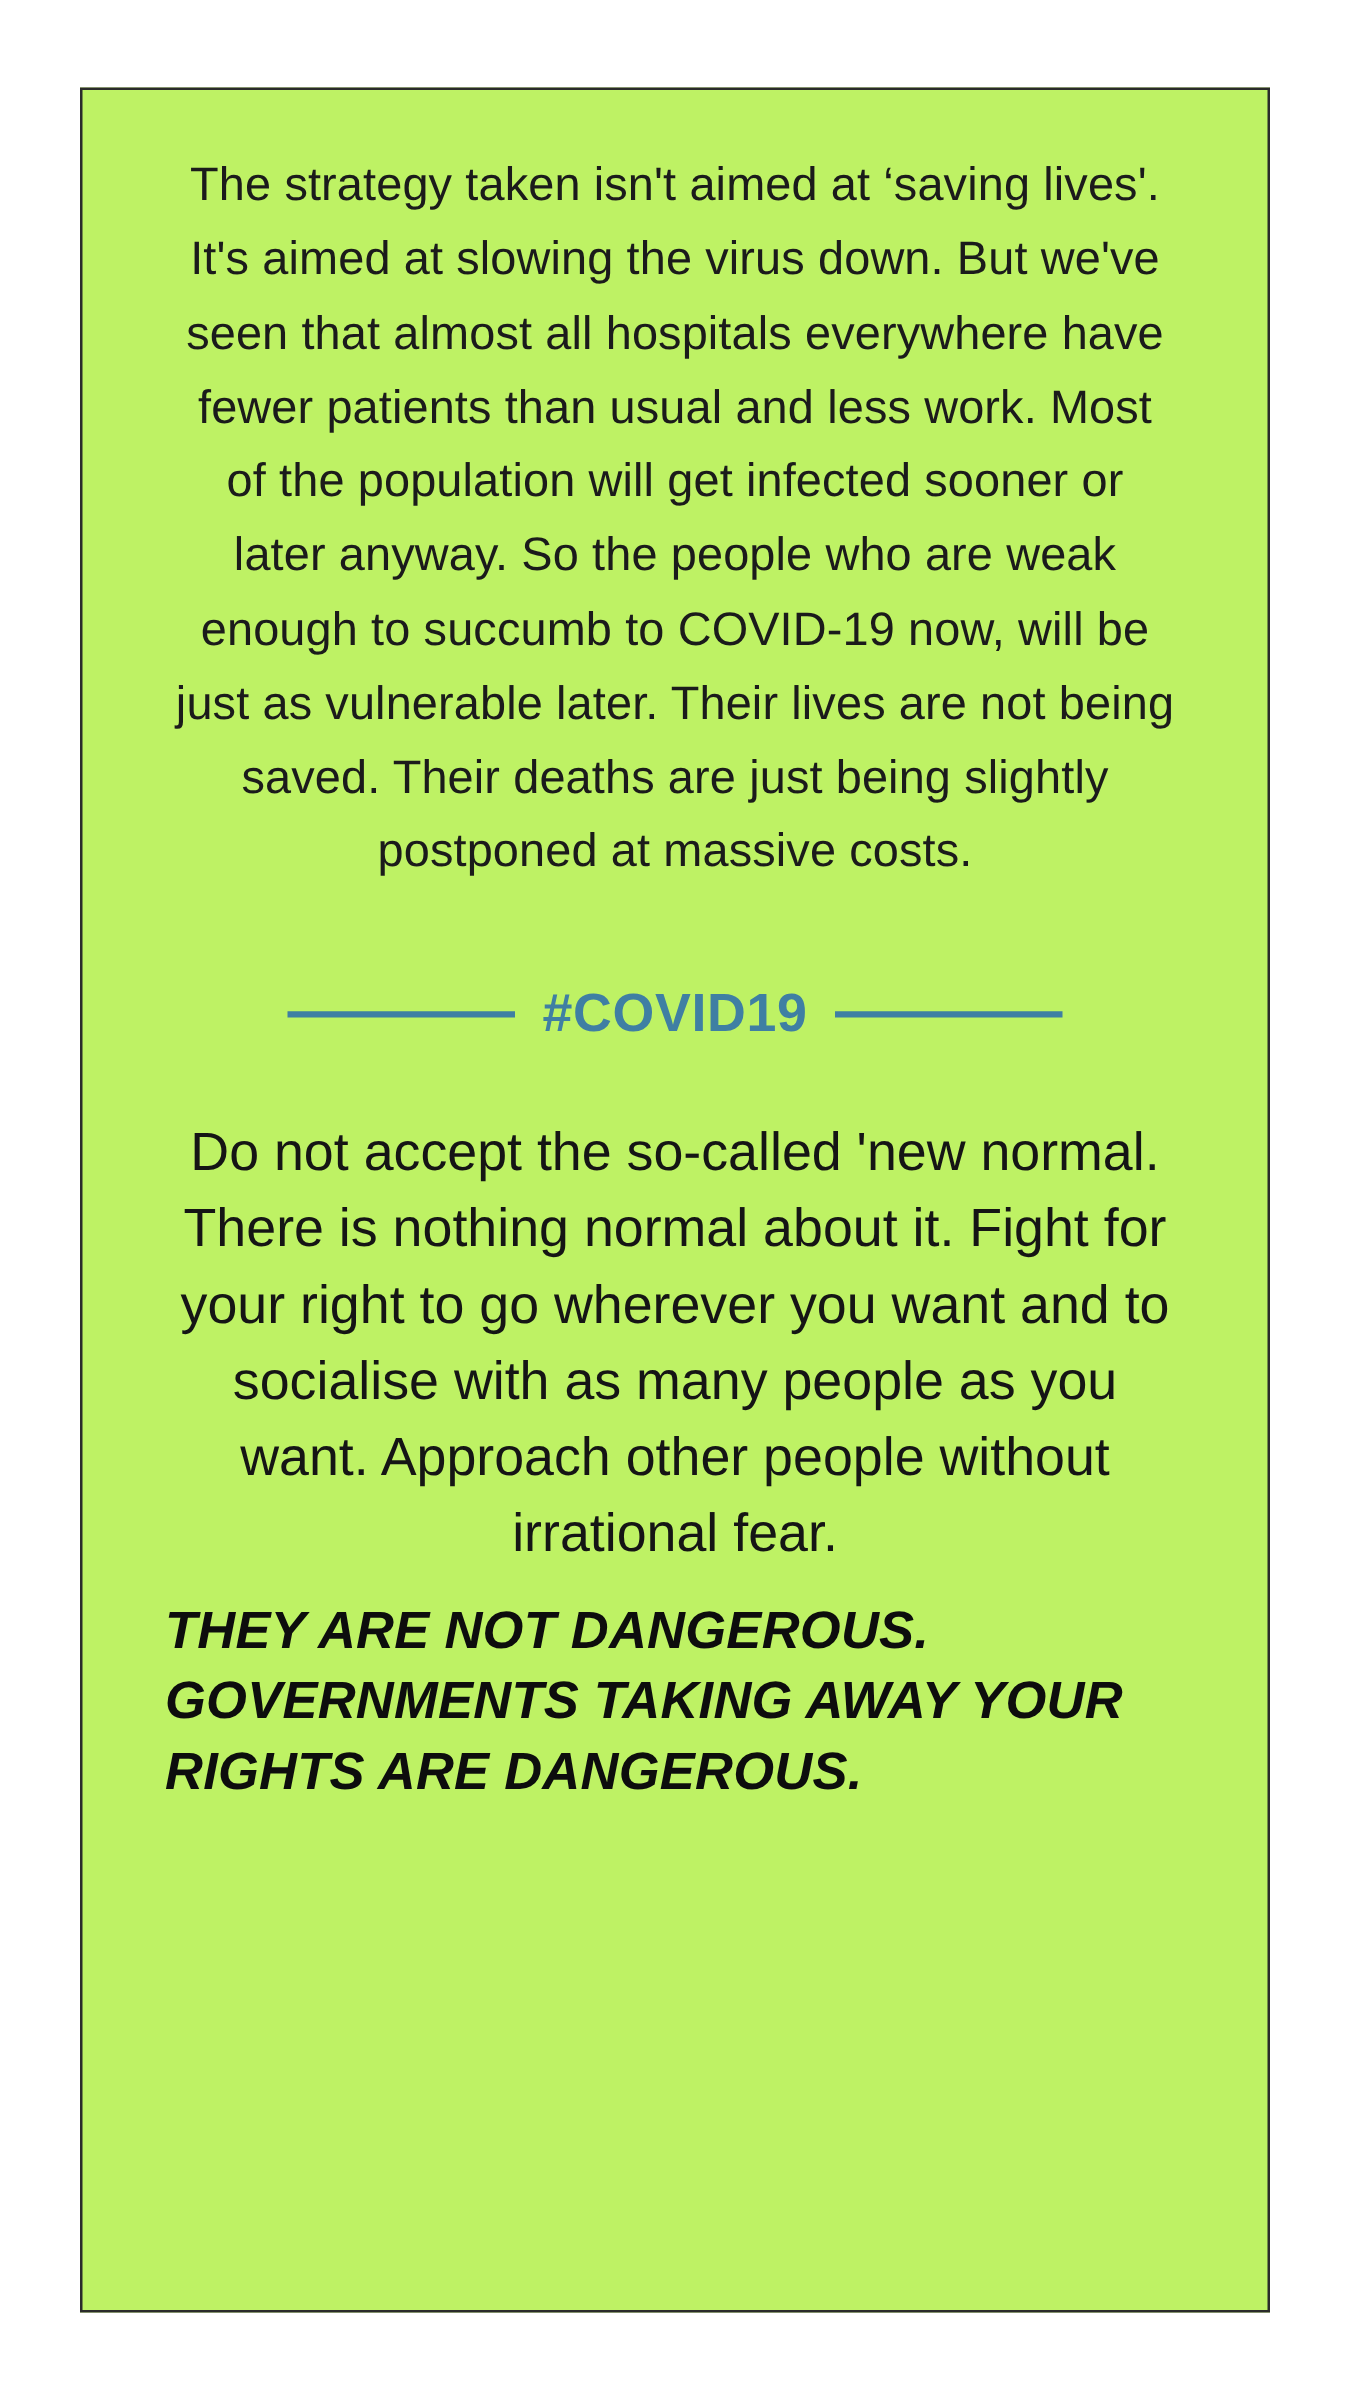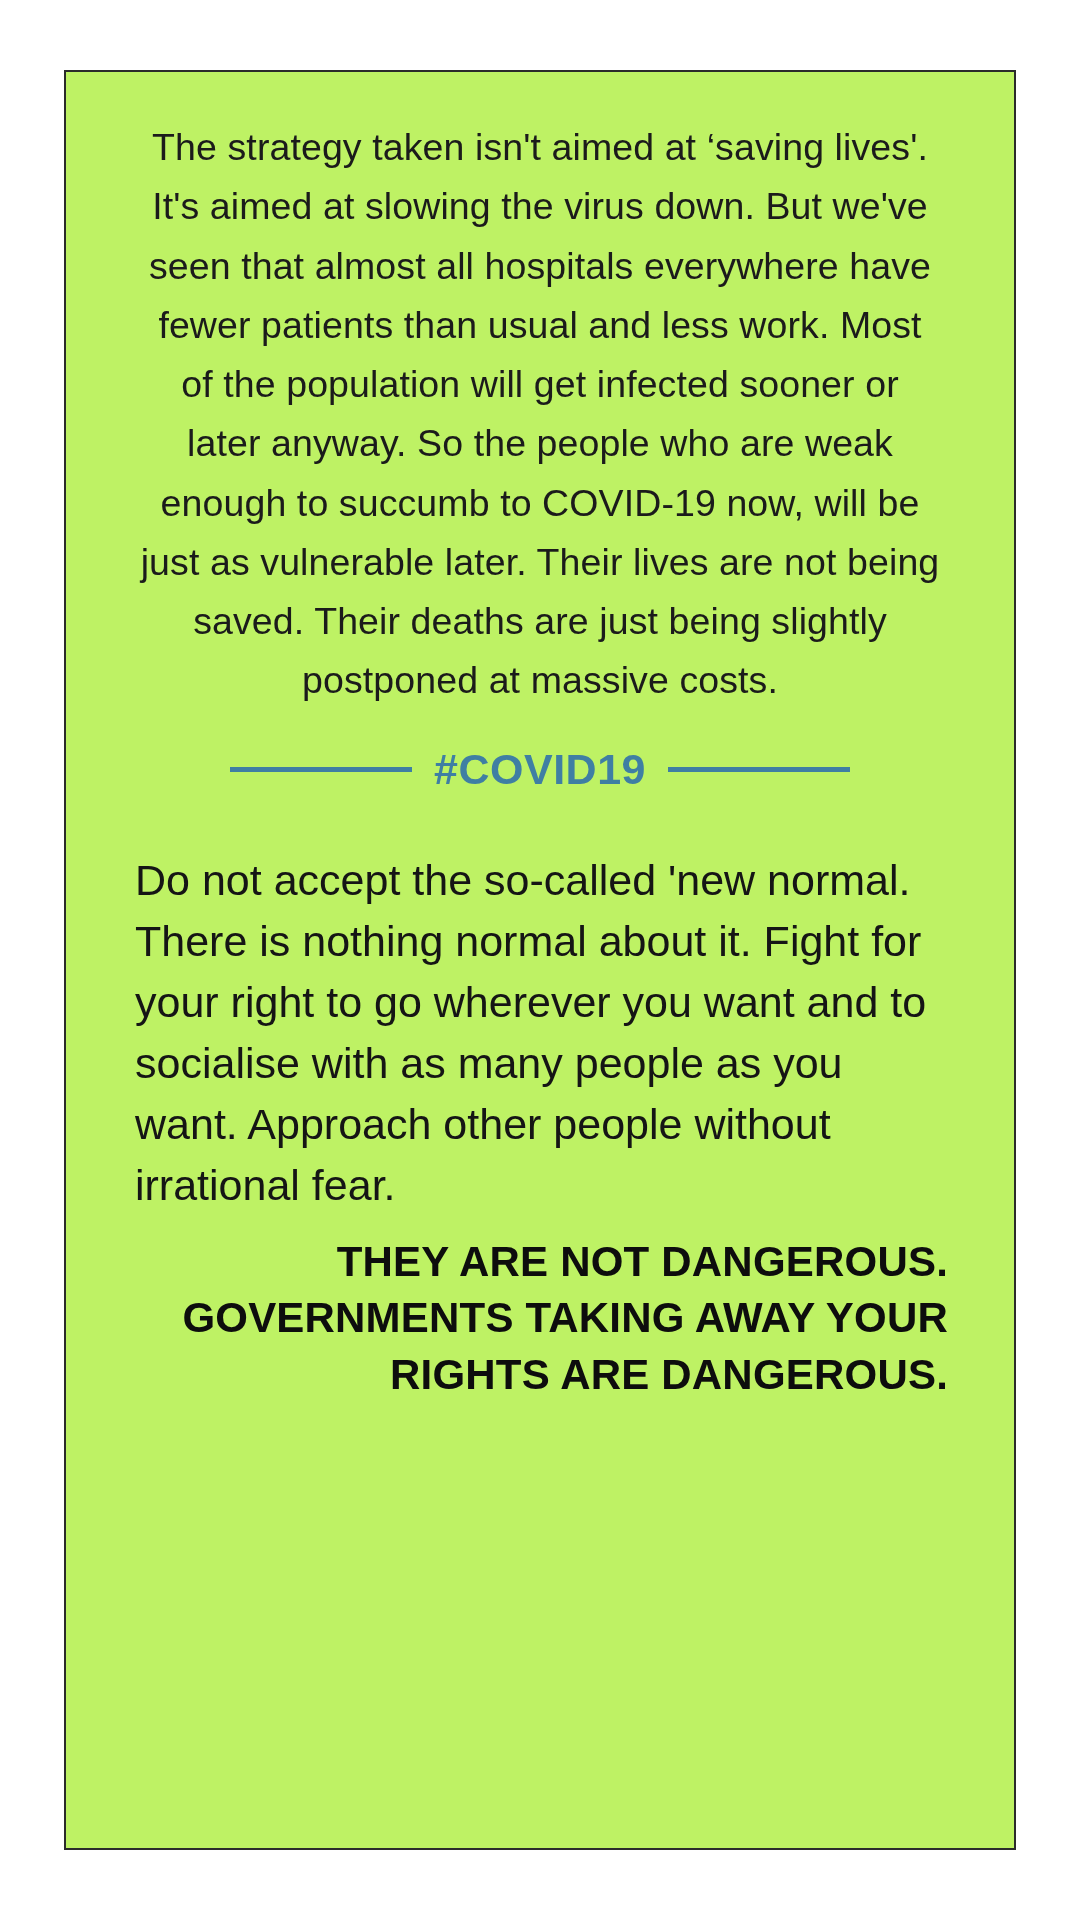--- a/index.html
+++ b/index.html
@@ -36,56 +36,57 @@
     letter-spacing: 0.1px;
     max-width: 800px;
     margin: 0;
     font-weight: 400;
   }
   .divider-row {
     display: flex;
     align-items: center;
     justify-content: center;
     width: 100%;
-    margin-top: 34px;
+    margin-top: 76px;
     margin-bottom: 56px;
   }
   .rule {
     height: 5px;
     background: #3f7fa3;
     flex: 0 0 auto;
   }
   .rule-left { width: 182px; }
   .rule-right { width: 182px; }
   .hashtag {
     font-size: 43px;
     font-weight: bold;
     color: #3f7fa3;
     letter-spacing: 0.5px;
     padding: 0 22px;
     white-space: nowrap;
   }
   .call-text {
     font-size: 43px;
     line-height: 1.42;
-    text-align: left;
+    text-align: center;
     color: #151515;
     max-width: 810px;
     margin: 0;
     font-weight: 400;
   }
   .shout-text {
     font-size: 42px;
     line-height: 1.35;
-    text-align: right;
+    text-align: left;
     color: #0d0d0d;
     font-weight: 700;
     max-width: 820px;
     margin: 18px 0 0 0;
     letter-spacing: 0.2px;
+    font-style: italic;
   }
 </style>
 </head>
 <body>
 
 <div class="poster">
 
   <p class="body-text">The strategy taken isn't aimed at ‘saving lives'. It's aimed at slowing the virus down. But we've seen that almost all hospitals everywhere have fewer patients than usual and less work. Most of the population will get infected sooner or later anyway. So the people who are weak enough to succumb to COVID-19 now, will be just as vulnerable later. Their lives are not being saved. Their deaths are just being slightly postponed at massive costs.</p>
 
   <div class="divider-row">

